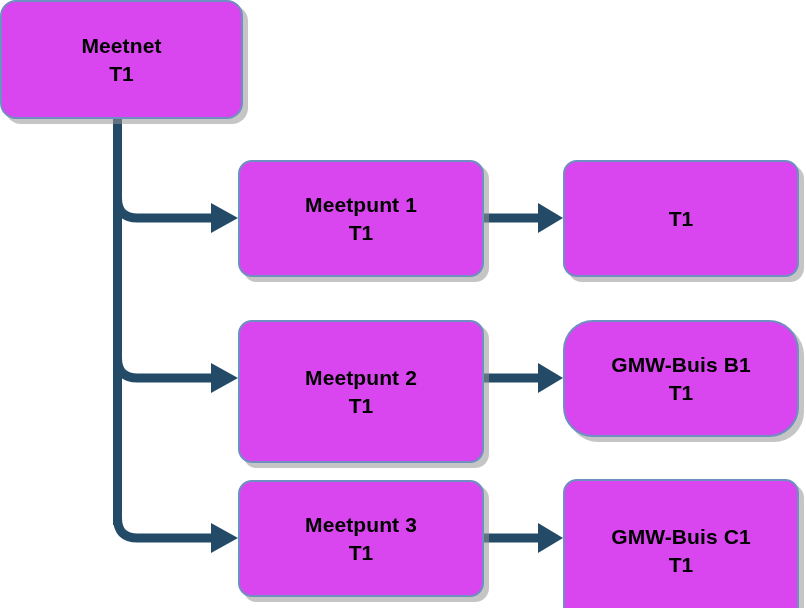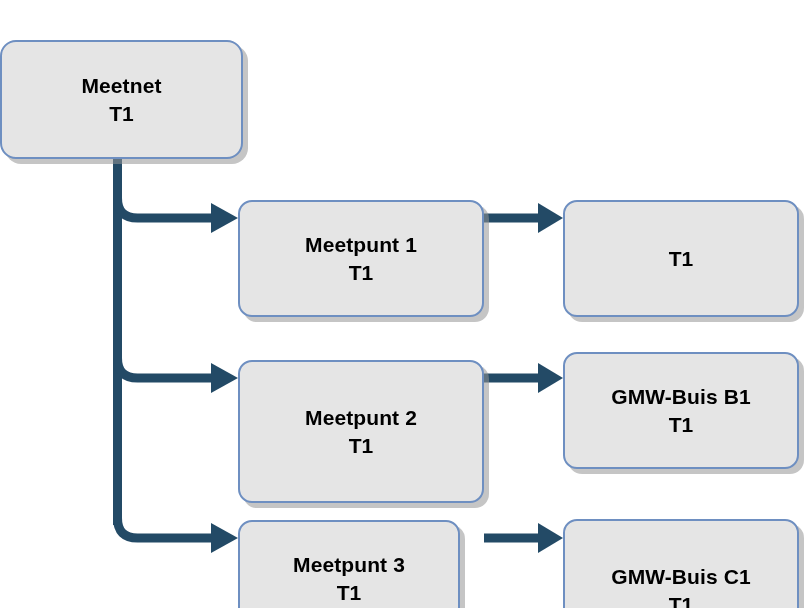--- a/index.html
+++ b/index.html
@@ -29,46 +29,45 @@
     height: 608px;
     z-index: 1;
   }
   
   .node {
     position: absolute;
     box-sizing: border-box;
     z-index: 2;
     border: 2px solid #6E8FC1;
     border-radius: 14px;
-    background: #e5e5e5;
+    background: #d946ef;
     box-shadow: 5px 5px 0 0 rgba(150,150,150,0.55);
     display: flex;
     flex-direction: column;
     align-items: center;
     justify-content: center;
     text-align: center;
     color: #000000;
     font-weight: bold;
     font-size: 21px;
     line-height: 1.32;
     letter-spacing: 0.1px;
-    margin-top: 40px;
   }
   .node .line1,
   .node .line2 {
     display: block;
     white-space: nowrap;
   }
   
   #node-meetnet      { left:   0px; top:   0px; width: 243px; height: 119px; border-radius: 16px; }
   #node-meetpunt-1   { left: 238px; top: 160px; width: 246px; height: 117px; }
   #node-meetpunt-2   { left: 238px; top: 320px; width: 246px; height: 143px; }
-  #node-meetpunt-3   { left: 238px; top: 480px; width: 222px; height: 117px; }
+  #node-meetpunt-3   { left: 238px; top: 480px; width: 246px; height: 117px; }
   #node-gmw-a1       { left: 563px; top: 160px; width: 236px; height: 117px; }
-  #node-gmw-b1       { left: 563px; top: 312px; width: 236px; height: 117px; }
+  #node-gmw-b1       { left: 563px; top: 320px; width: 236px; height: 117px; border-radius: 30px; }
   #node-gmw-c1       { left: 563px; top: 479px; width: 236px; height: 143px; }
 </style>
 </head>
 <body>
 
 <div id="diagram-canvas">
 
   <svg id="connector-layer" viewBox="0 0 806 608" width="806" height="608" xmlns="http://www.w3.org/2000/svg">
 
     <path d="M 117.5 112 L 117.5 525" fill="none" stroke="#234A66" stroke-width="9" stroke-linecap="butt"></path>

